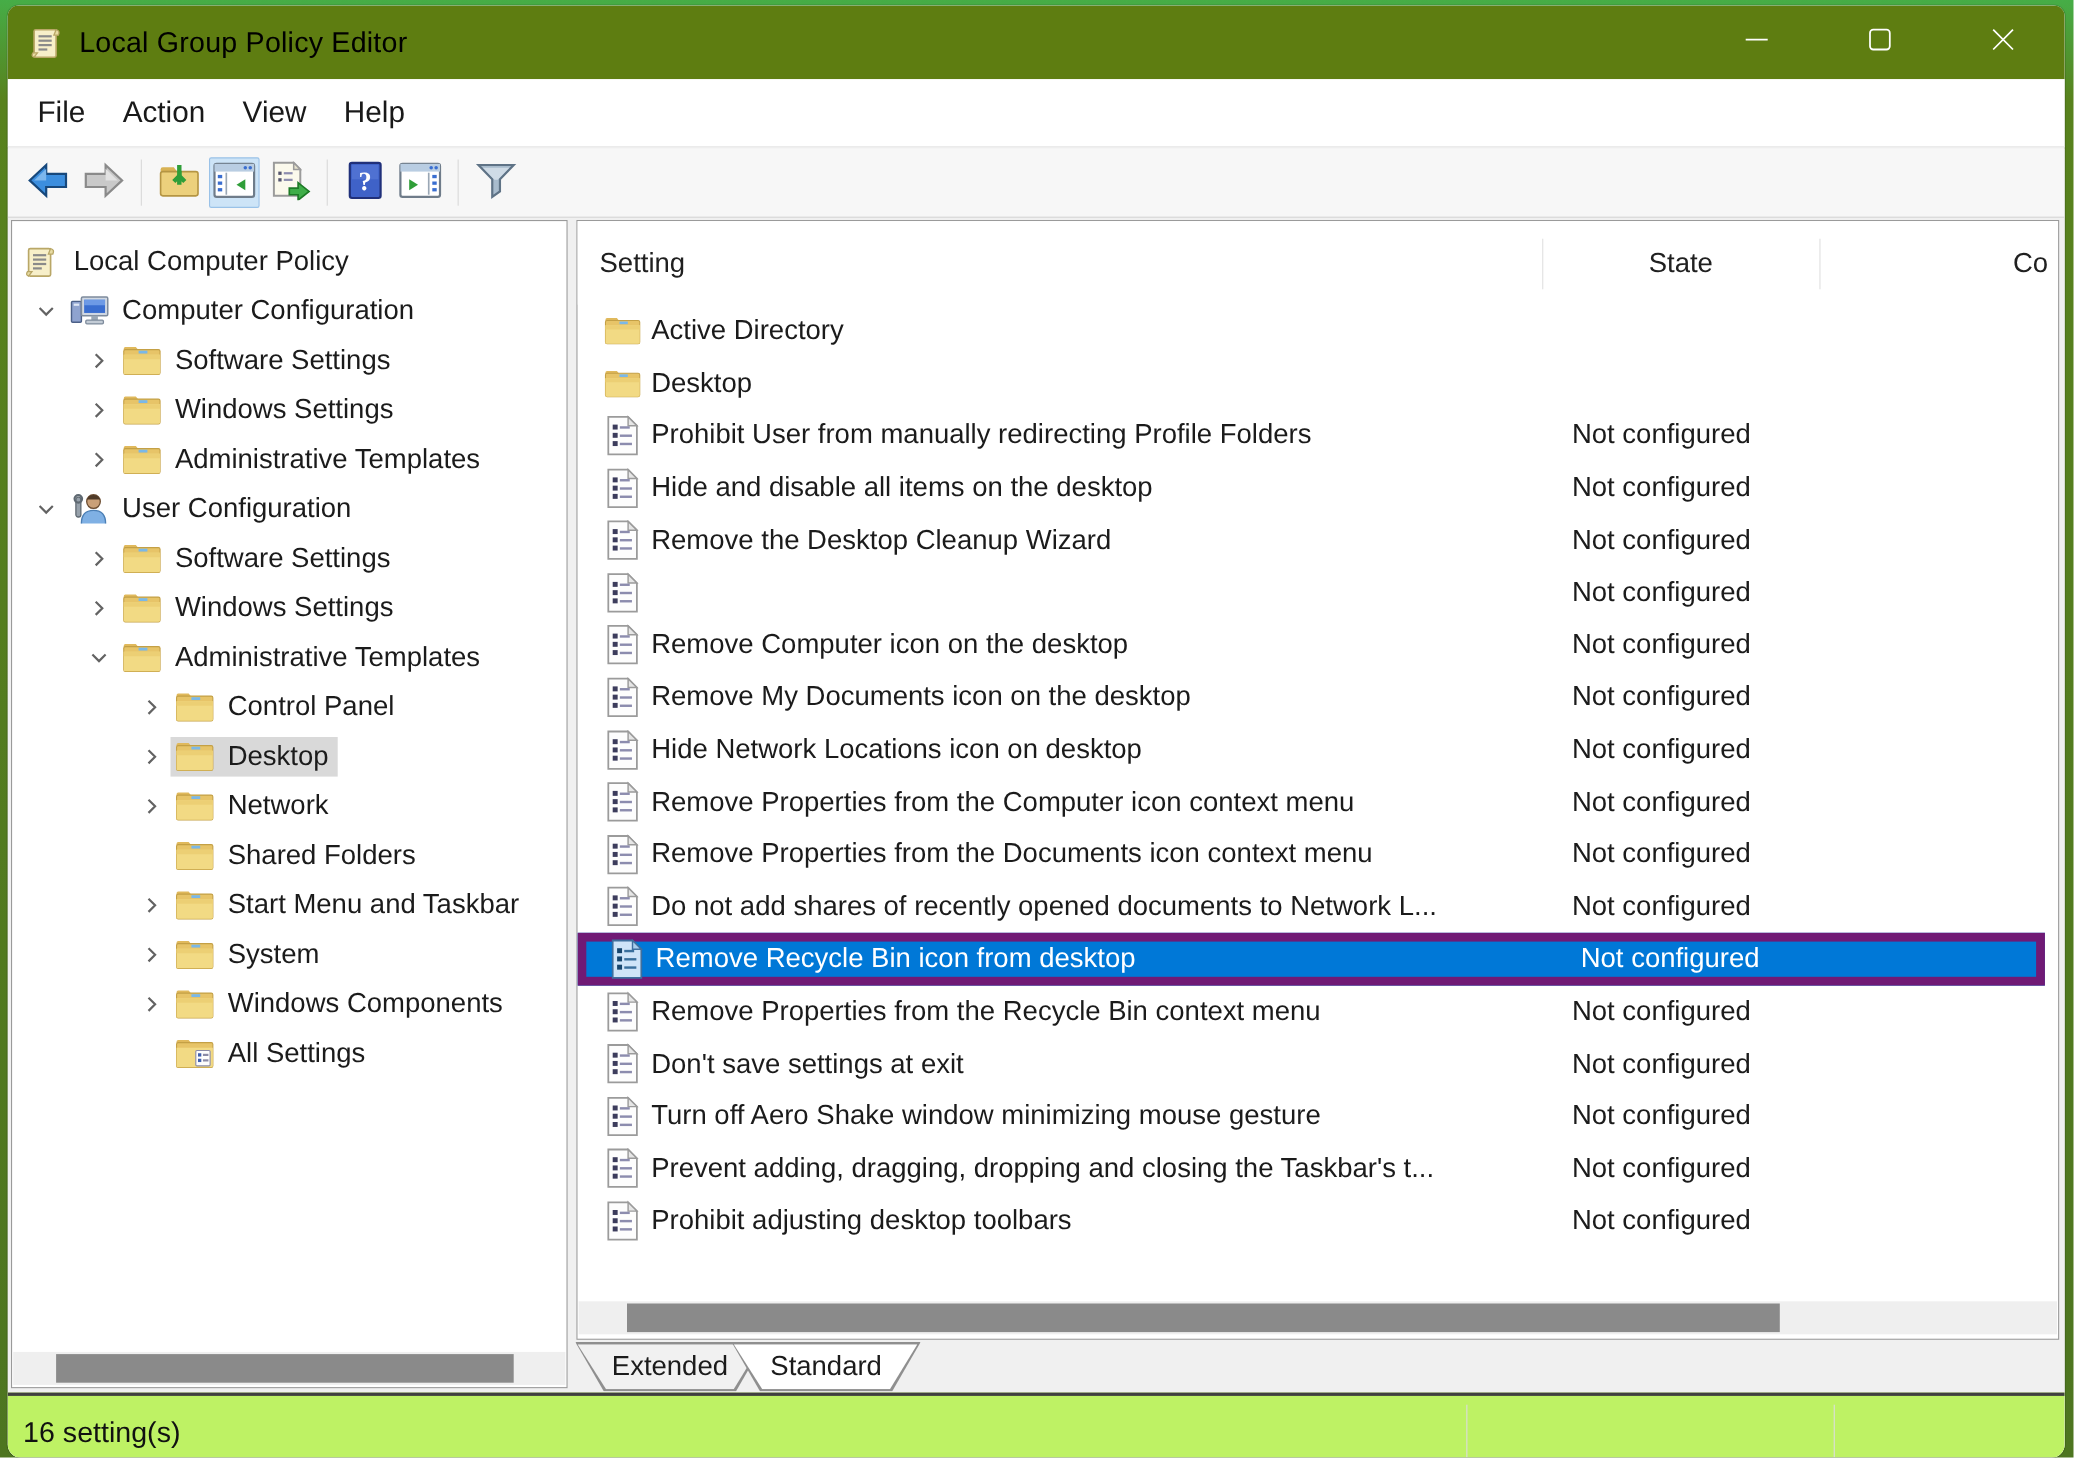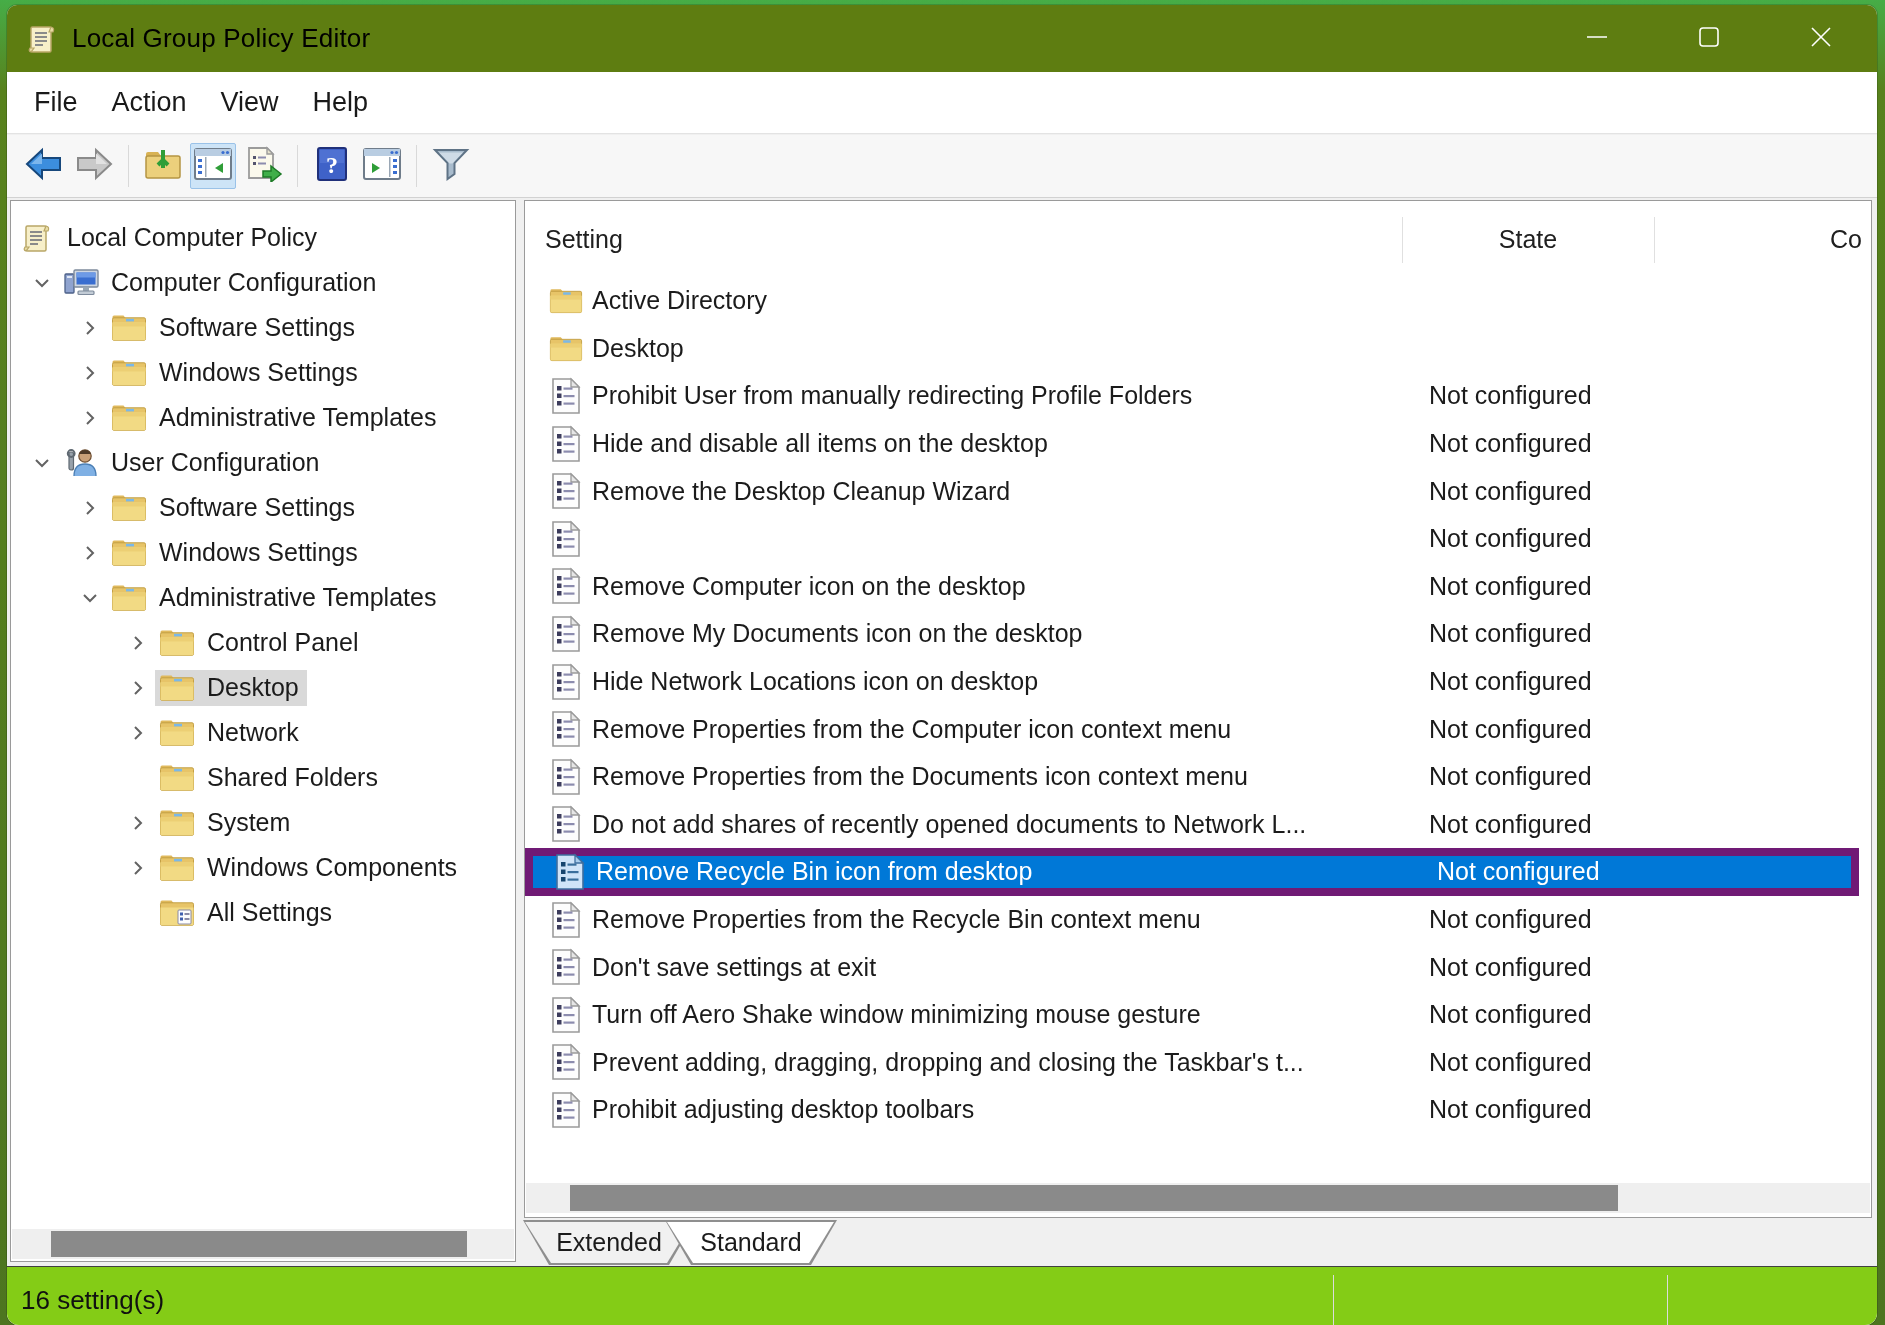--- a/index.html
+++ b/index.html
@@ -68,21 +68,21 @@
   
   .tabs { position:absolute; left:516px; top:1022px; height:45px; display:flex; }
   .tab { position:relative; height:45px; margin-right:-30px; }
   .tab .shape { position:absolute; inset:0; background:#8f8f8f; clip-path:polygon(0 0,100% 0,calc(100% - 26px) 100%,26px 100%); }
   .tab .inner { position:absolute; inset:0; background:#f1f1f1; clip-path:polygon(2px 2px,calc(100% - 3px) 2px,calc(100% - 28px) calc(100% - 2px),28px calc(100% - 2px)); display:flex; align-items:center; justify-content:center; font-size:25px; }
   .tab.active { z-index:2; }
   .tab.active .inner { background:#ffffff; }
   .tab-extended { width:172px; }
   .tab-standard { width:172px; }
   
-  .statusbar { position:absolute; left:0; right:0; bottom:0; top:1068px; background:#84cc16; border-top:1px solid #404040; }
+  .statusbar { position:absolute; left:0; right:0; bottom:0; top:1068px; background:#bef264; border-top:3px solid #404040; }
   .status-text { position:absolute; left:14px; top:18px; font-size:26px; color:#111; }
   .status-sep { position:absolute; top:8px; bottom:0; width:1px; background:#dcdcdc; }
 </style>
 </head>
 <body>
 
 <div class="window">
 
   <div class="titlebar">
     <span class="app-icon" id="app-icon-slot"><svg width="32" height="32" viewBox="0 0 32 32" xmlns="http://www.w3.org/2000/svg">
@@ -454,20 +454,39 @@
             <span class="node-content">
               <span class="tree-icon">
                 <svg width="36" height="31" viewBox="0 0 36 31" xmlns="http://www.w3.org/2000/svg">
     <path d="M1.5 5 a1.5 1.5 0 0 1 1.5-1.5 h9.5 l2.5 3 h-13.5 z" fill="#e0b95c"></path>
     <rect x="1.5" y="5.8" width="33" height="22.5" rx="1.5" fill="#e7c468" stroke="#c4a045" stroke-width="1"></rect>
     <rect x="15" y="6.8" width="8" height="2.6" fill="#7ab8e8"></rect>
     <path d="M1.5 10.5 h33 v16.3 a1.5 1.5 0 0 1 -1.5 1.5 h-30 a1.5 1.5 0 0 1 -1.5 -1.5 z" fill="#f2da84"></path>
     <path d="M1.5 10.5 h33 v4 h-33 z" fill="#eccf74"></path>
                 </svg>
               </span>
+              <span class="tree-label">Start Menu and Taskbar</span>
+            </span>
+          </div>
+          <div class="tree-row" style="padding-left: 110px;">
+            <span class="tree-expander">
+              <svg width="20" height="20" viewBox="0 0 20 20" xmlns="http://www.w3.org/2000/svg">
+                <polyline points="7,4 13,10 7,16" fill="none" stroke="#636363" stroke-width="2"></polyline>
+              </svg>
+            </span>
+            <span class="node-content">
+              <span class="tree-icon">
+                <svg width="36" height="31" viewBox="0 0 36 31" xmlns="http://www.w3.org/2000/svg">
+    <path d="M1.5 5 a1.5 1.5 0 0 1 1.5-1.5 h9.5 l2.5 3 h-13.5 z" fill="#e0b95c"></path>
+    <rect x="1.5" y="5.8" width="33" height="22.5" rx="1.5" fill="#e7c468" stroke="#c4a045" stroke-width="1"></rect>
+    <rect x="15" y="6.8" width="8" height="2.6" fill="#7ab8e8"></rect>
+    <path d="M1.5 10.5 h33 v16.3 a1.5 1.5 0 0 1 -1.5 1.5 h-30 a1.5 1.5 0 0 1 -1.5 -1.5 z" fill="#f2da84"></path>
+    <path d="M1.5 10.5 h33 v4 h-33 z" fill="#eccf74"></path>
+                </svg>
+              </span>
               <span class="tree-label">System</span>
             </span>
           </div>
           <div class="tree-row" style="padding-left: 110px;">
             <span class="tree-expander">
               <svg width="20" height="20" viewBox="0 0 20 20" xmlns="http://www.w3.org/2000/svg">
                 <polyline points="7,4 13,10 7,16" fill="none" stroke="#636363" stroke-width="2"></polyline>
               </svg>
             </span>
             <span class="node-content">

